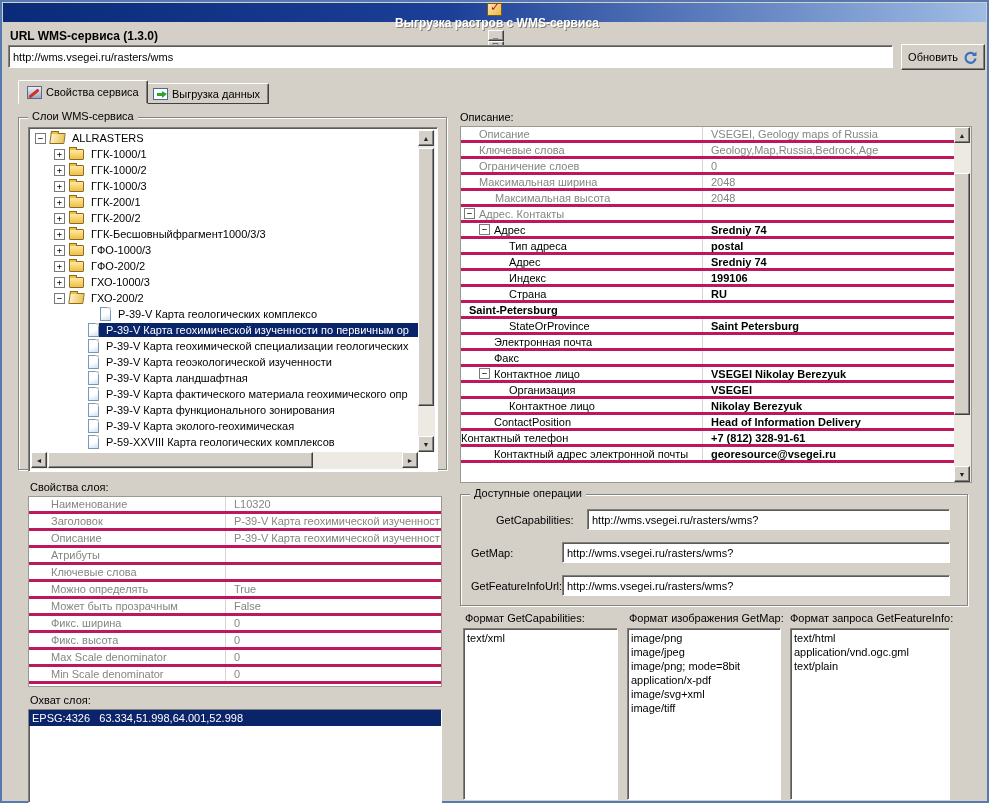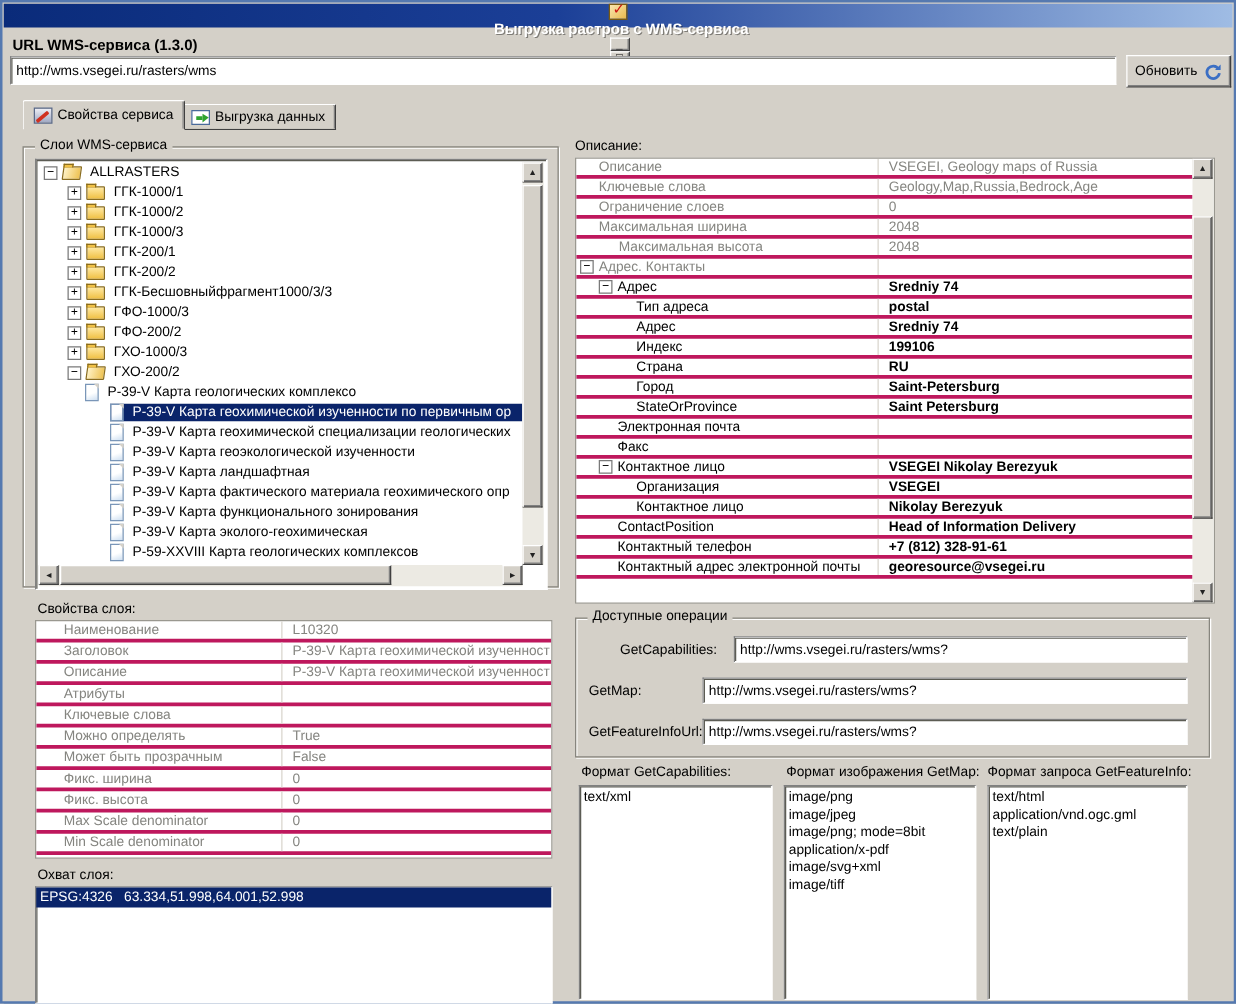--- a/index.html
+++ b/index.html
@@ -242,21 +242,21 @@
             <span class="tree-label">ГХО-1000/3</span>
           </span>
         </div>
         <div class="tree-row" style="padding-left: 23px;">
           <span class="expand-box">−</span>
           <span class="hl">
             <span class="ic ic-folder open"></span>
             <span class="tree-label">ГХО-200/2</span>
           </span>
         </div>
-        <div class="tree-row" style="padding-left: 22px;">
+        <div class="tree-row" style="padding-left: 54px;">
           <span class="box-spacer"></span>
           <span class="hl">
             <span class="ic ic-doc"></span>
             <span class="tree-label">P-39-V Карта геологических комплексо</span>
           </span>
         </div>
         <div class="tree-row selected" style="padding-left: 42px;">
           <span class="box-spacer"></span>
           <span class="hl">
             <span class="ic ic-doc"></span>
@@ -465,23 +465,20 @@
           </div>
           <div class="grid-value-cell bold">199106</div>
         </div>
         <div class="grid-row">
           <div class="grid-label-cell" style="padding-left: 48px;">
             <span class="desc-label">Страна</span>
           </div>
           <div class="grid-value-cell bold">RU</div>
         </div>
         <div class="grid-row">
-          <div class="grid-label-cell" style="padding-left: 48px;">
-            <span class="desc-label">Город</span>
-          </div>
           <div class="grid-value-cell bold">Saint-Petersburg</div>
         </div>
         <div class="grid-row">
           <div class="grid-label-cell" style="padding-left: 48px;">
             <span class="desc-label">StateOrProvince</span>
           </div>
           <div class="grid-value-cell bold">Saint Petersburg</div>
         </div>
         <div class="grid-row">
           <div class="grid-label-cell" style="padding-left: 33px;">
@@ -514,21 +511,21 @@
           </div>
           <div class="grid-value-cell bold">Nikolay Berezyuk</div>
         </div>
         <div class="grid-row">
           <div class="grid-label-cell" style="padding-left: 33px;">
             <span class="desc-label">ContactPosition</span>
           </div>
           <div class="grid-value-cell bold">Head of Information Delivery</div>
         </div>
         <div class="grid-row">
-          <div class="grid-label-cell" style="padding-left: 33px;">
+          <div class="grid-label-cell" style="">
             <span class="desc-label">Контактный телефон</span>
           </div>
           <div class="grid-value-cell bold">+7 (812) 328-91-61</div>
         </div>
         <div class="grid-row">
           <div class="grid-label-cell" style="padding-left: 33px;">
             <span class="desc-label">Контактный адрес электронной почты</span>
           </div>
           <div class="grid-value-cell bold">georesource@vsegei.ru</div>
         </div>

